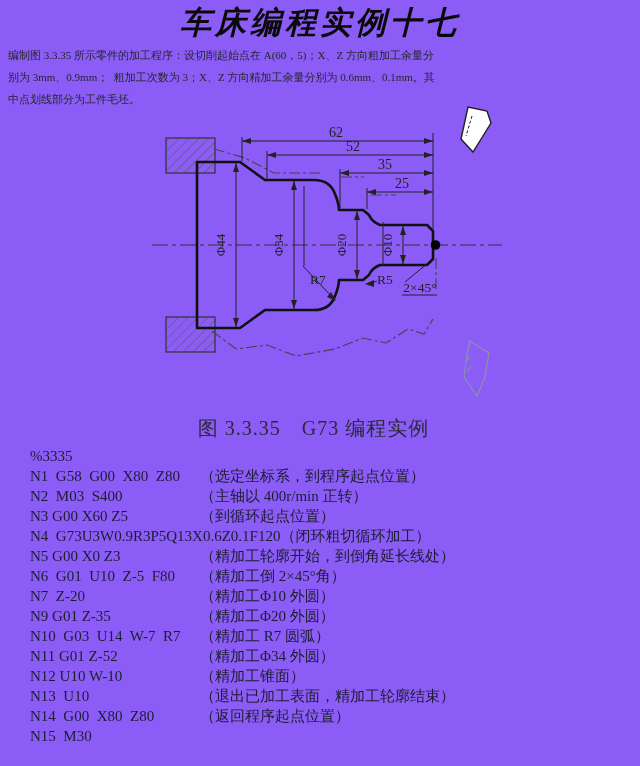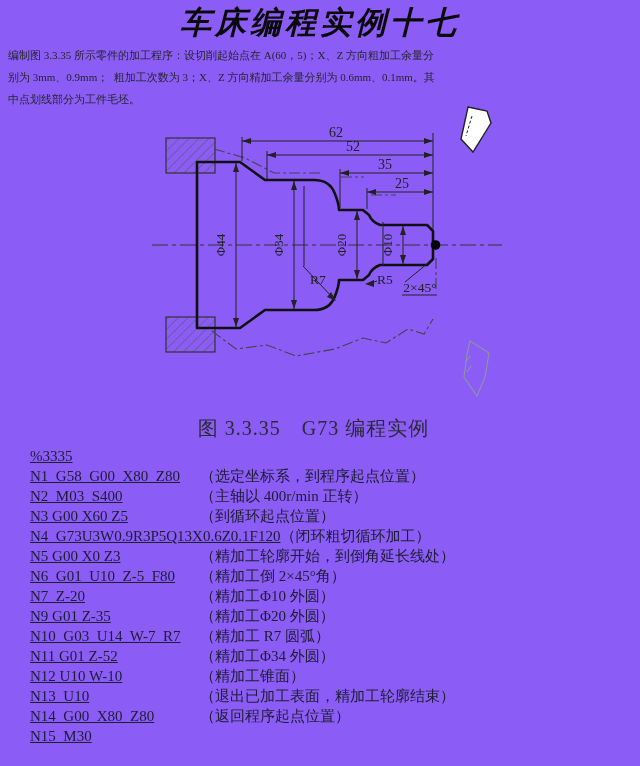--- a/index.html
+++ b/index.html
@@ -8,21 +8,21 @@
   .title{position:absolute;top:2px;left:0;width:640px;text-align:center;
          font-size:31px;font-weight:bold;font-style:italic;letter-spacing:4px;color:#0a0a0a;}
   .intro{position:absolute;top:44px;left:8px;width:628px;font-size:11px;color:#26262b;}
   .intro div{white-space:pre;line-height:22px;}
   .figure-caption{position:absolute;top:407px;left:0;width:627px;text-align:center;
          font-size:20px;color:#2b2b36;letter-spacing:1px;margin-top:8px;}
   .drawing{position:absolute;top:104px;left:148px;width:364px;height:300px;}
   .program{position:absolute;top:446px;left:30px;width:600px;font-size:15px;
            line-height:20px;color:#1d1d30;}
   .prow{display:flex;}
-  .code{white-space:pre;min-width:170px;text-decoration:underline;}
+  .code{white-space:pre;min-width:170px;}
   .comment{white-space:pre;}
   svg text{font-family:"Liberation Serif","DejaVu Serif",serif;fill:#222;}
 </style>
 </head>
 <body>
 
 <div class="page">
 
   <div class="title">车床编程实例十七</div>
 

